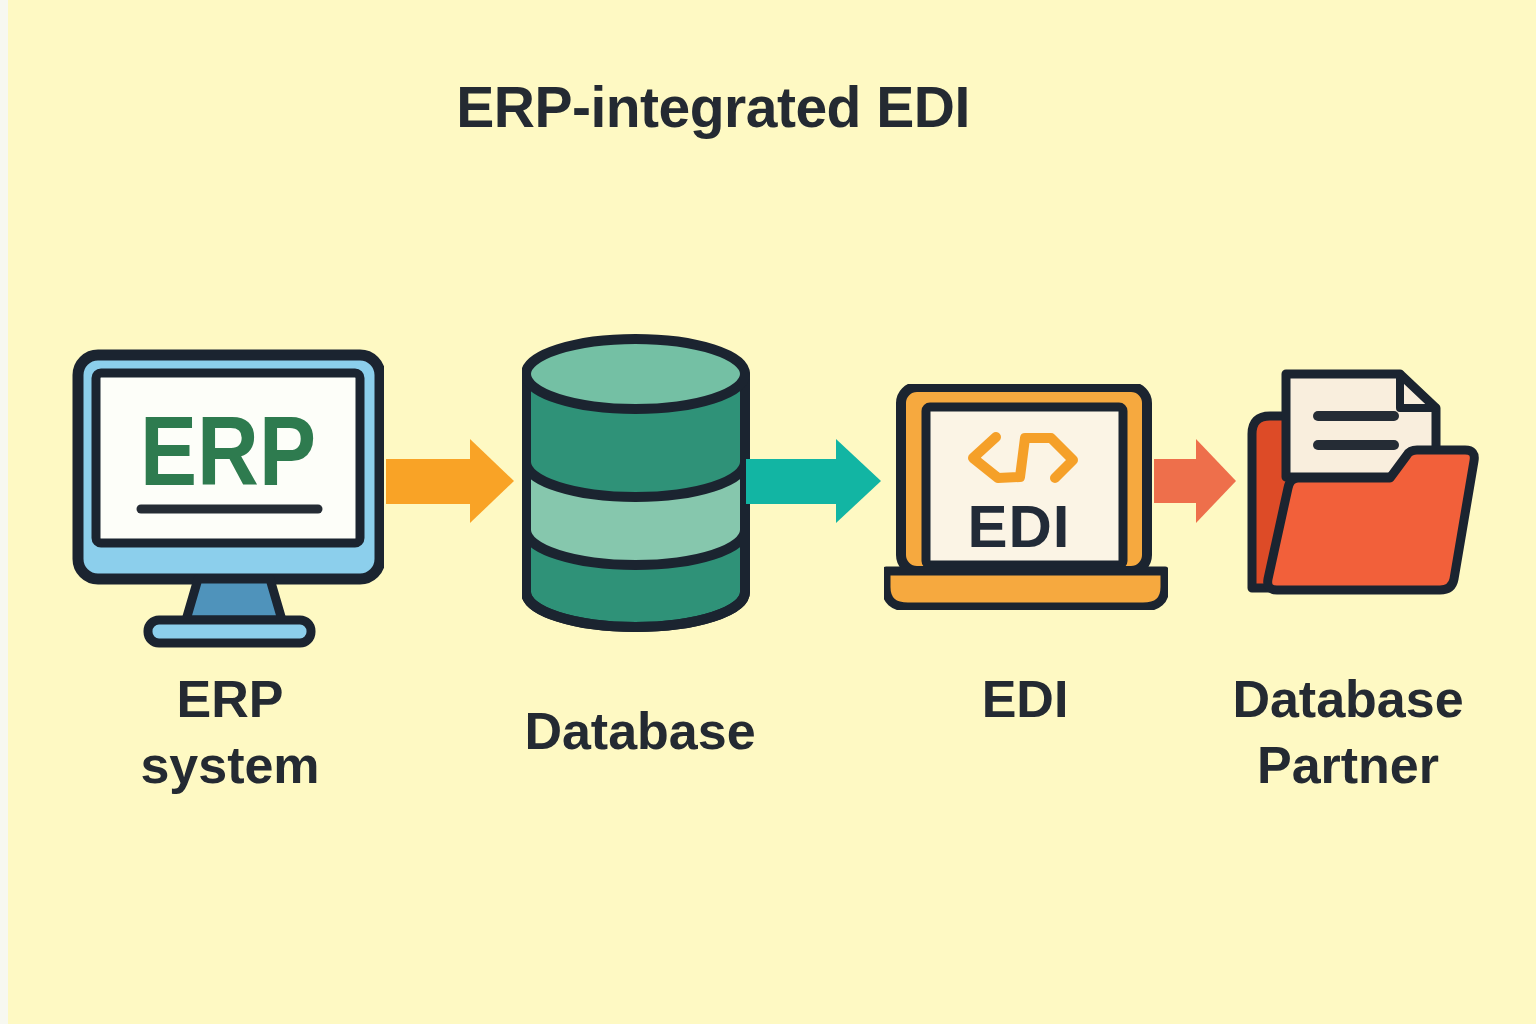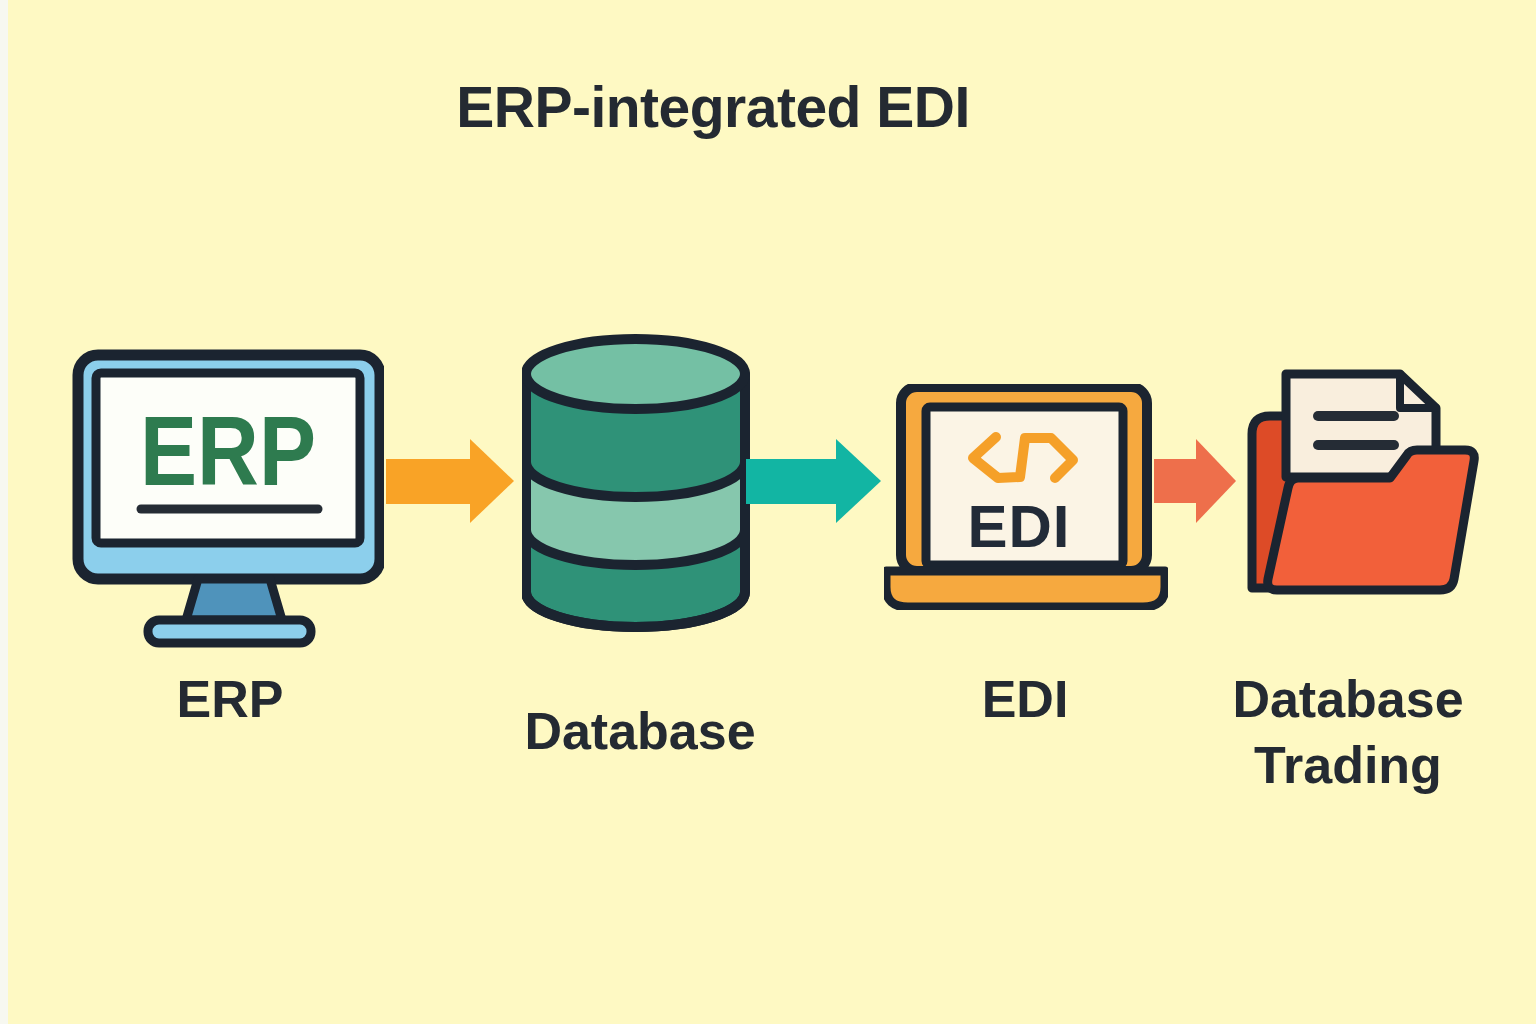--- a/index.html
+++ b/index.html
@@ -90,27 +90,28 @@
       <path d="M46,10 L160,10 L196,44 L196,113 L46,113 Z" stroke="#1b2430" stroke-width="9" stroke-linejoin="round" fill="#f9eedd"></path>
       <path d="M160,10 L160,44 L196,44" fill="none" stroke="#1b2430" stroke-width="8" stroke-linejoin="round" stroke-linecap="round"></path>
       <line x1="78" y1="52" x2="154" y2="52" stroke="#252c35" stroke-width="10" stroke-linecap="round"></line>
       <line x1="78" y1="81" x2="154" y2="81" stroke="#252c35" stroke-width="10" stroke-linecap="round"></line>
       <path d="M58,114 L150,114 L167,91 Q170,86 177,86 L225,86 Q236,86 234,97 L214,215 Q212,226 200,226 L37,226 Q26,226 28,215 L48,124 Q50,114 58,114 Z" stroke="#1b2430" stroke-width="9" stroke-linejoin="round" fill="#f2603a"></path>
     </svg>
   </div>
 
   <div class="node-label" style="left: 62px; top: 666px; color: rgb(36, 42, 50);">
     <div>ERP</div>
+    <div>system</div>
   </div>
   <div class="node-label" style="left: 472px; top: 698px; color: rgb(36, 42, 50);">
     <div>Database</div>
     <div></div>
   </div>
   <div class="node-label" style="left: 857px; top: 666px; color: rgb(36, 42, 50);">
     <div>EDI</div>
     <div></div>
   </div>
   <div class="node-label" style="left: 1180px; top: 666px; color: rgb(36, 42, 50);">
     <div>Database</div>
-    <div>Trading</div>
+    <div>Partner</div>
   </div>
 
 </div>
 
 </body></html>

